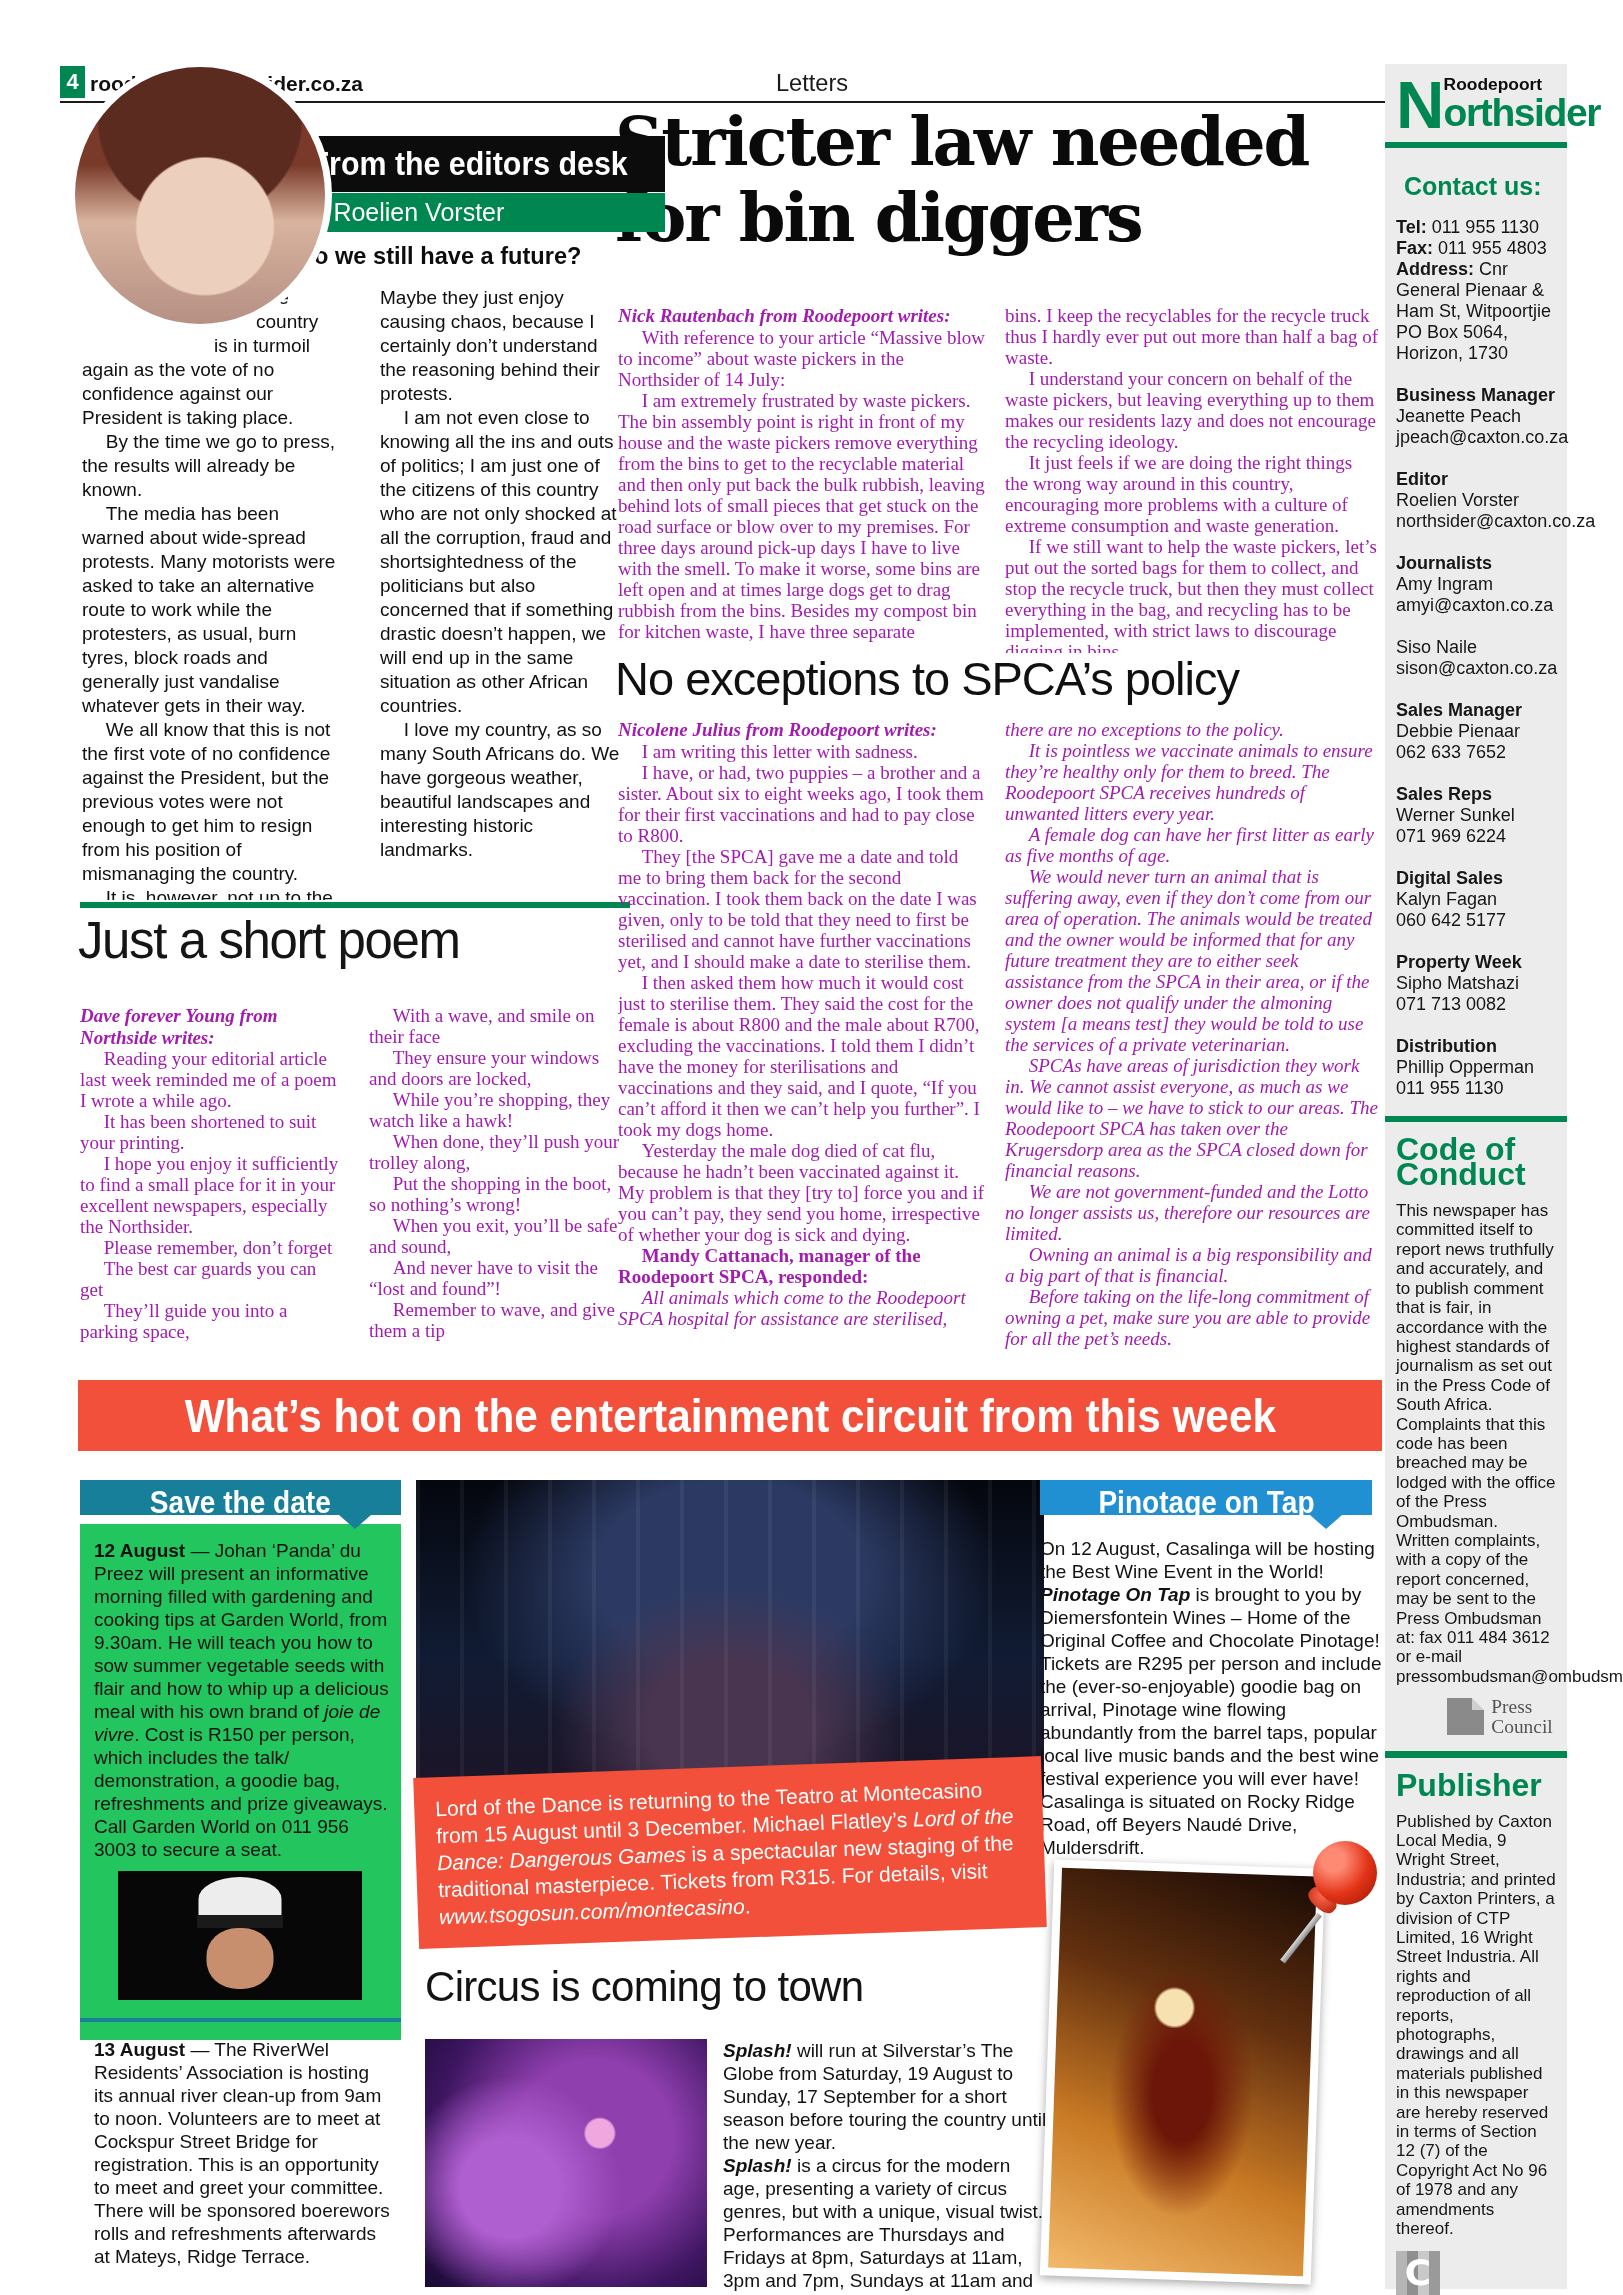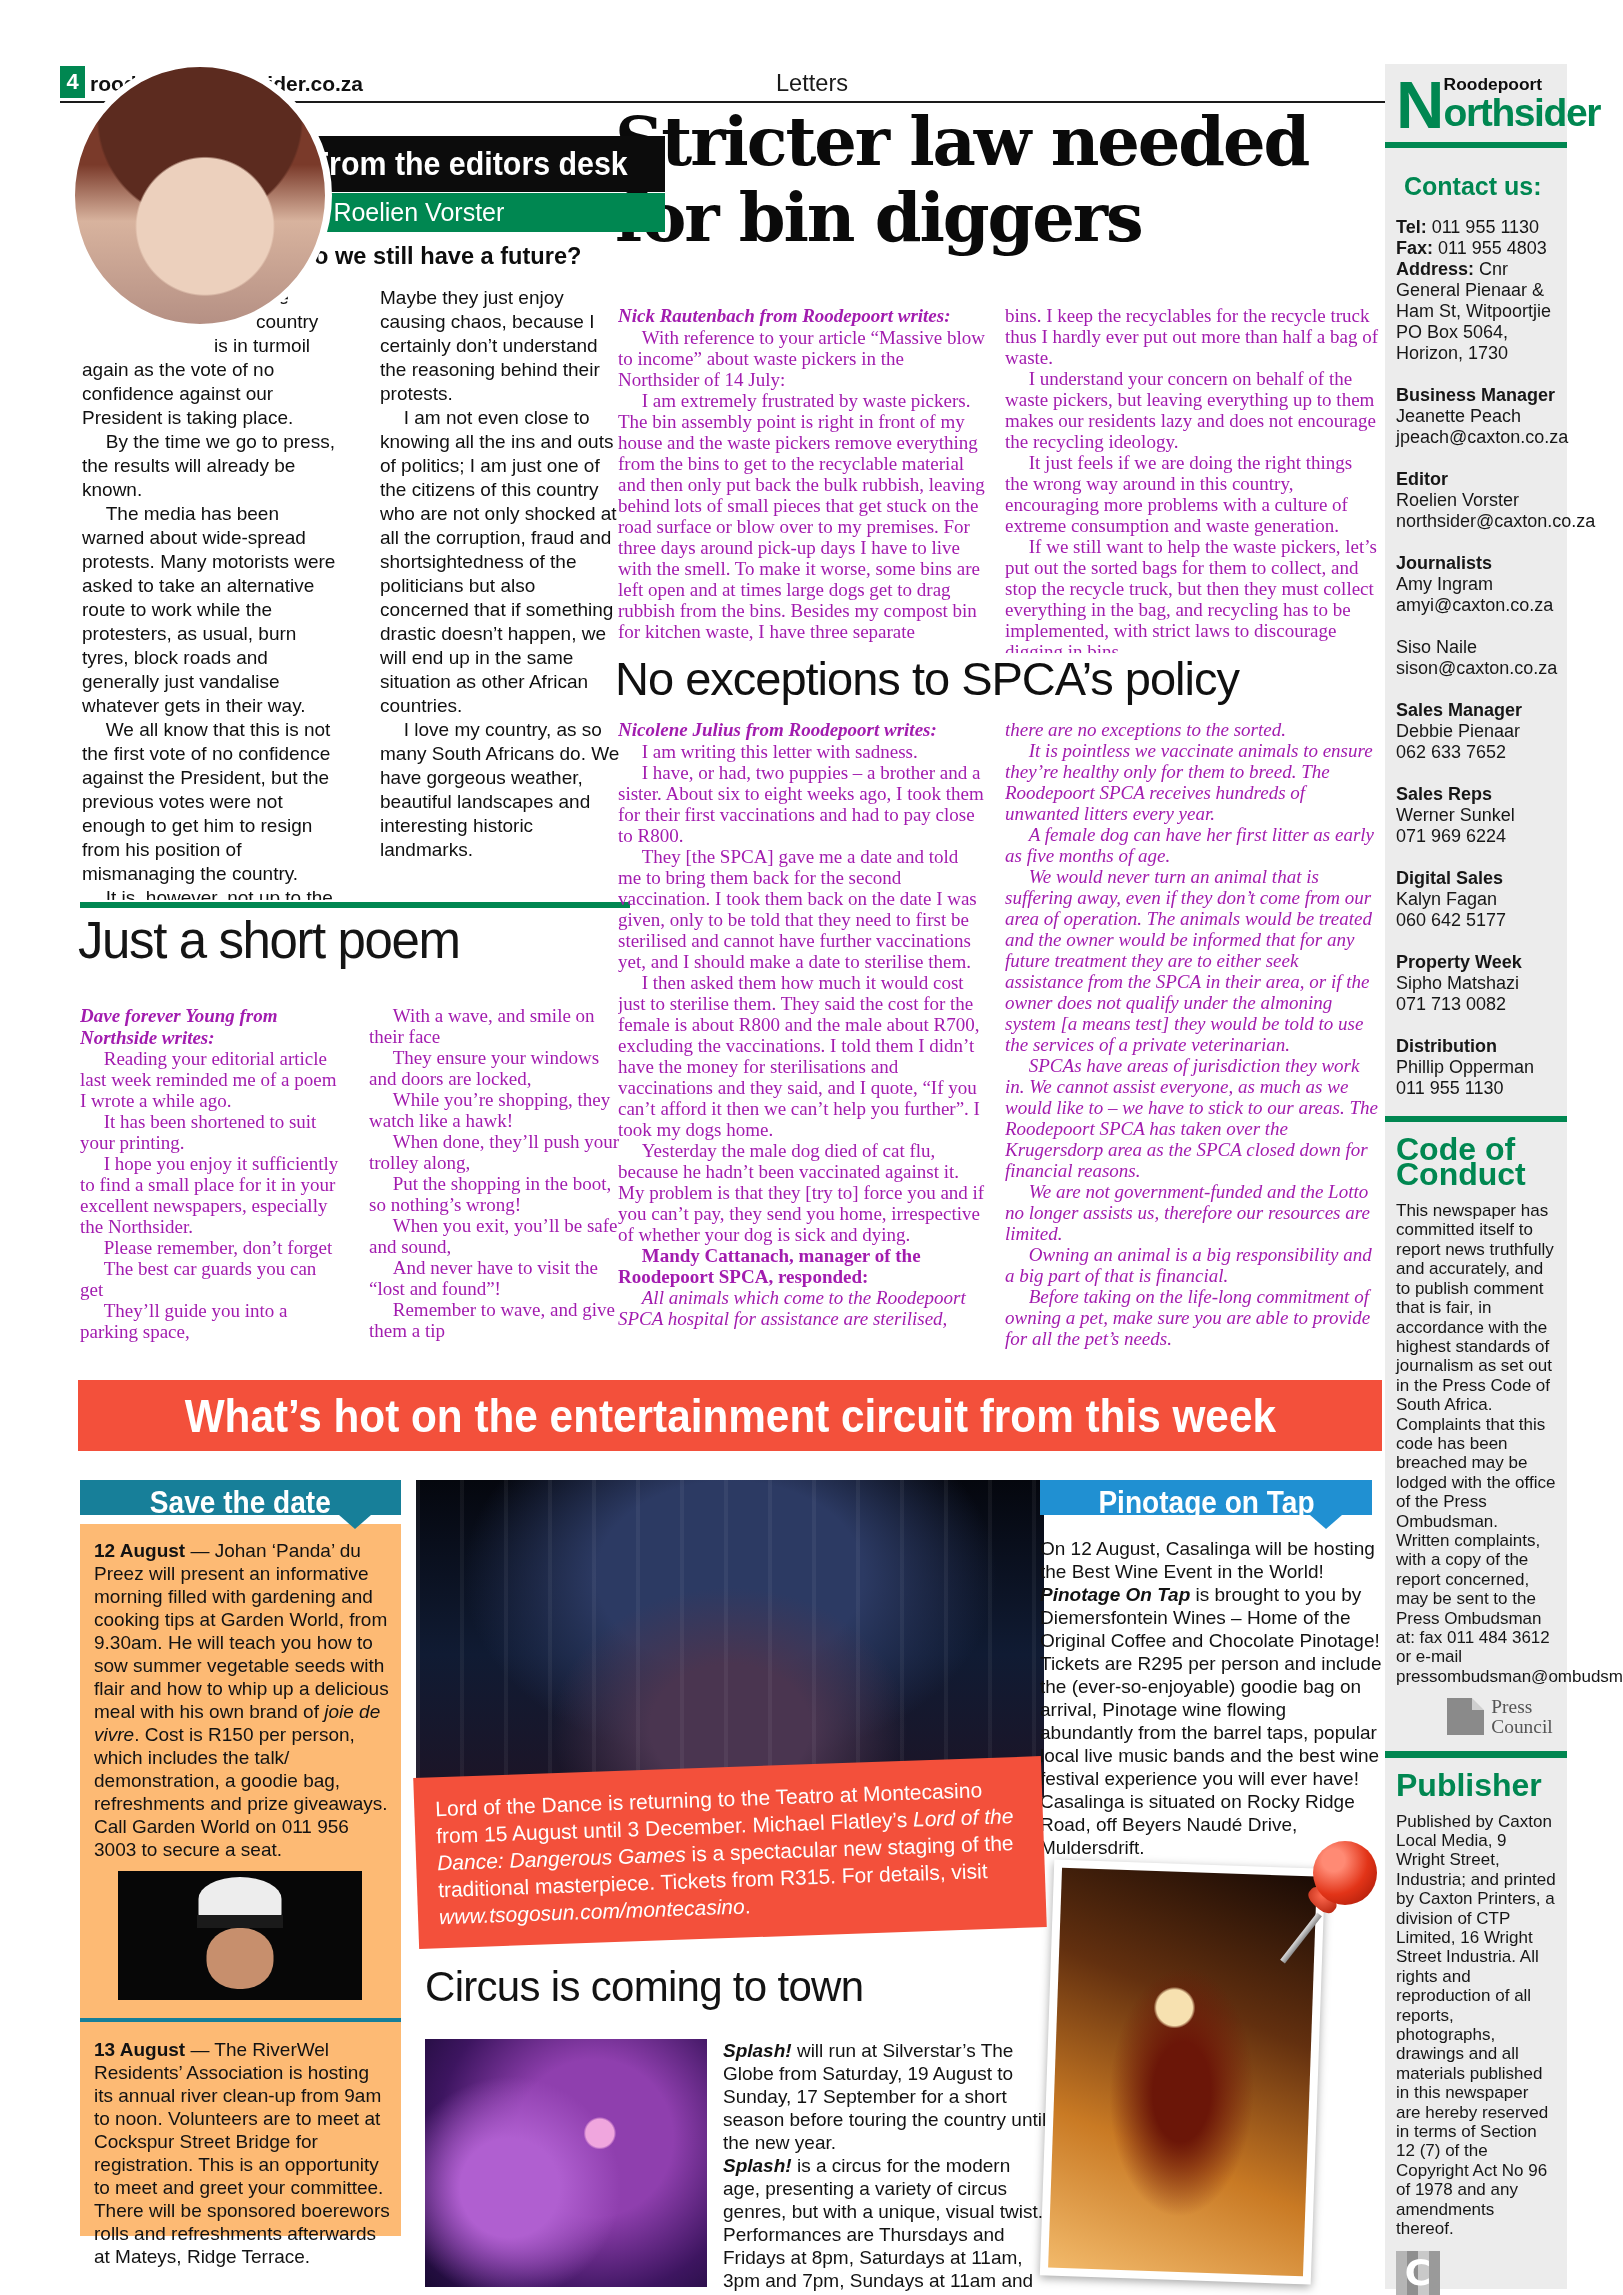--- a/index.html
+++ b/index.html
@@ -97,21 +97,21 @@
                transform:scaleX(.9);transform-origin:center;white-space:nowrap;}
   .tag-header{height:35px;text-align:center;z-index:2;}
   .tag-header span{display:inline-block;color:#fff;font-weight:bold;font-size:30.5px;line-height:44px;
                    transform:scaleX(.92);}
   .save-header{left:80px;top:1480px;width:321px;background:#177f99;}
   .save-header .notch{position:absolute;right:30.5px;bottom:-14px;width:0;height:0;
       border-left:16.7px solid transparent;border-right:16.7px solid transparent;border-top:14px solid #177f99;}
   .pino-header{left:1040px;top:1480px;width:332px;background:#2090d2;}
   .pino-header .notch{position:absolute;right:30.5px;bottom:-14px;width:0;height:0;
       border-left:16.7px solid transparent;border-right:16.7px solid transparent;border-top:14px solid #2090d2;}
-  .save-panel{left:80px;top:1524px;width:321px;height:712px;background:#fdba74;}
+  .save-panel{left:80px;top:1524px;width:321px;height:516px;background:#22c55e;}
   .evt-text{font-size:19px;line-height:23px;color:#121212;}
   .save-text1{position:absolute;left:14px;right:11px;top:15.3px;}
   .chef-photo{position:absolute;left:38px;top:347px;width:244px;height:129px;background:#070707;overflow:hidden;}
   .chef-hat{position:absolute;left:50%;top:5.6px;transform:translateX(-50%);width:83px;height:44px;
             background:#ededed;border-radius:50% 50% 16% 16%;}
   .chef-band{position:absolute;left:50%;top:44px;transform:translateX(-50%);width:86px;height:12.5px;background:#1a1a1a;}
   .chef-face{position:absolute;left:50%;top:57px;transform:translateX(-50%);width:67px;height:61px;
              background:#c78f6d;border-radius:46%;}
   .save-divider{position:absolute;left:0;right:0;top:494px;height:3.5px;background:#177f99;}
   .save-text2{position:absolute;left:14px;right:11px;top:514px;}
@@ -195,21 +195,21 @@
     </div>
 
   <div class="abs spca-headline">No exceptions to SPCA’s policy</div>
   <div class="abs letter-col serif spca-col1">
     <span class="letter-byline">Nicolene Julius from Roodepoort writes:</span>
     <span class="paras indent-all"><span class="para">I am writing this letter with sadness.</span><span class="para">I have, or had, two puppies – a brother and a sister. About six to eight weeks ago, I took them for their first vaccinations and had to pay close to R800.</span><span class="para">They [the SPCA] gave me a date and told me to bring them back for the second vaccination. I took them back on the date I was given, only to be told that they need to first be sterilised and cannot have further vaccinations yet, and I should make a date to sterilise them.</span><span class="para">I then asked them how much it would cost just to sterilise them. They said the cost for the female is about R800 and the male about R700, excluding the vaccinations. I told them I didn’t have the money for sterilisations and vaccinations and they said, and I quote, “If you can’t afford it then we can’t help you further”. I took my dogs home.</span><span class="para">Yesterday the male dog died of cat flu, because he hadn’t been vaccinated against it. My problem is that they [try to] force you and if you can’t pay, they send you home, irrespective of whether your dog is sick and dying.</span></span>
     <span class="response-lead">Mandy Cattanach, manager of the Roodepoort SPCA, responded:</span>
     <span class="response-intro">All animals which come to the Roodepoort SPCA hospital for assistance are sterilised,</span>
   </div>
   <div class="abs letter-col serif spca-col2 paras">
-      <span class="para">there are no exceptions to the sorted.</span>
+      <span class="para">there are no exceptions to the policy.</span>
       <span class="para">It is pointless we vaccinate animals to ensure they’re healthy only for them to breed. The Roodepoort SPCA receives hundreds of unwanted litters every year.</span>
       <span class="para">A female dog can have her first litter as early as five months of age.</span>
       <span class="para">We would never turn an animal that is suffering away, even if they don’t come from our area of operation. The animals would be treated and the owner would be informed that for any future treatment they are to either seek assistance from the SPCA in their area, or if the owner does not qualify under the almoning system [a means test] they would be told to use the services of a private veterinarian.</span>
       <span class="para">SPCAs have areas of jurisdiction they work in. We cannot assist everyone, as much as we would like to – we have to stick to our areas. The Roodepoort SPCA has taken over the Krugersdorp area as the SPCA closed down for financial reasons.</span>
       <span class="para">We are not government-funded and the Lotto no longer assists us, therefore our resources are limited.</span>
       <span class="para">Owning an animal is a big responsibility and a big part of that is financial.</span>
       <span class="para">Before taking on the life-long commitment of owning a pet, make sure you are able to provide for all the pet’s needs.</span>
     </div>
 
   <div class="abs poem-headline">Just a short poem</div>

